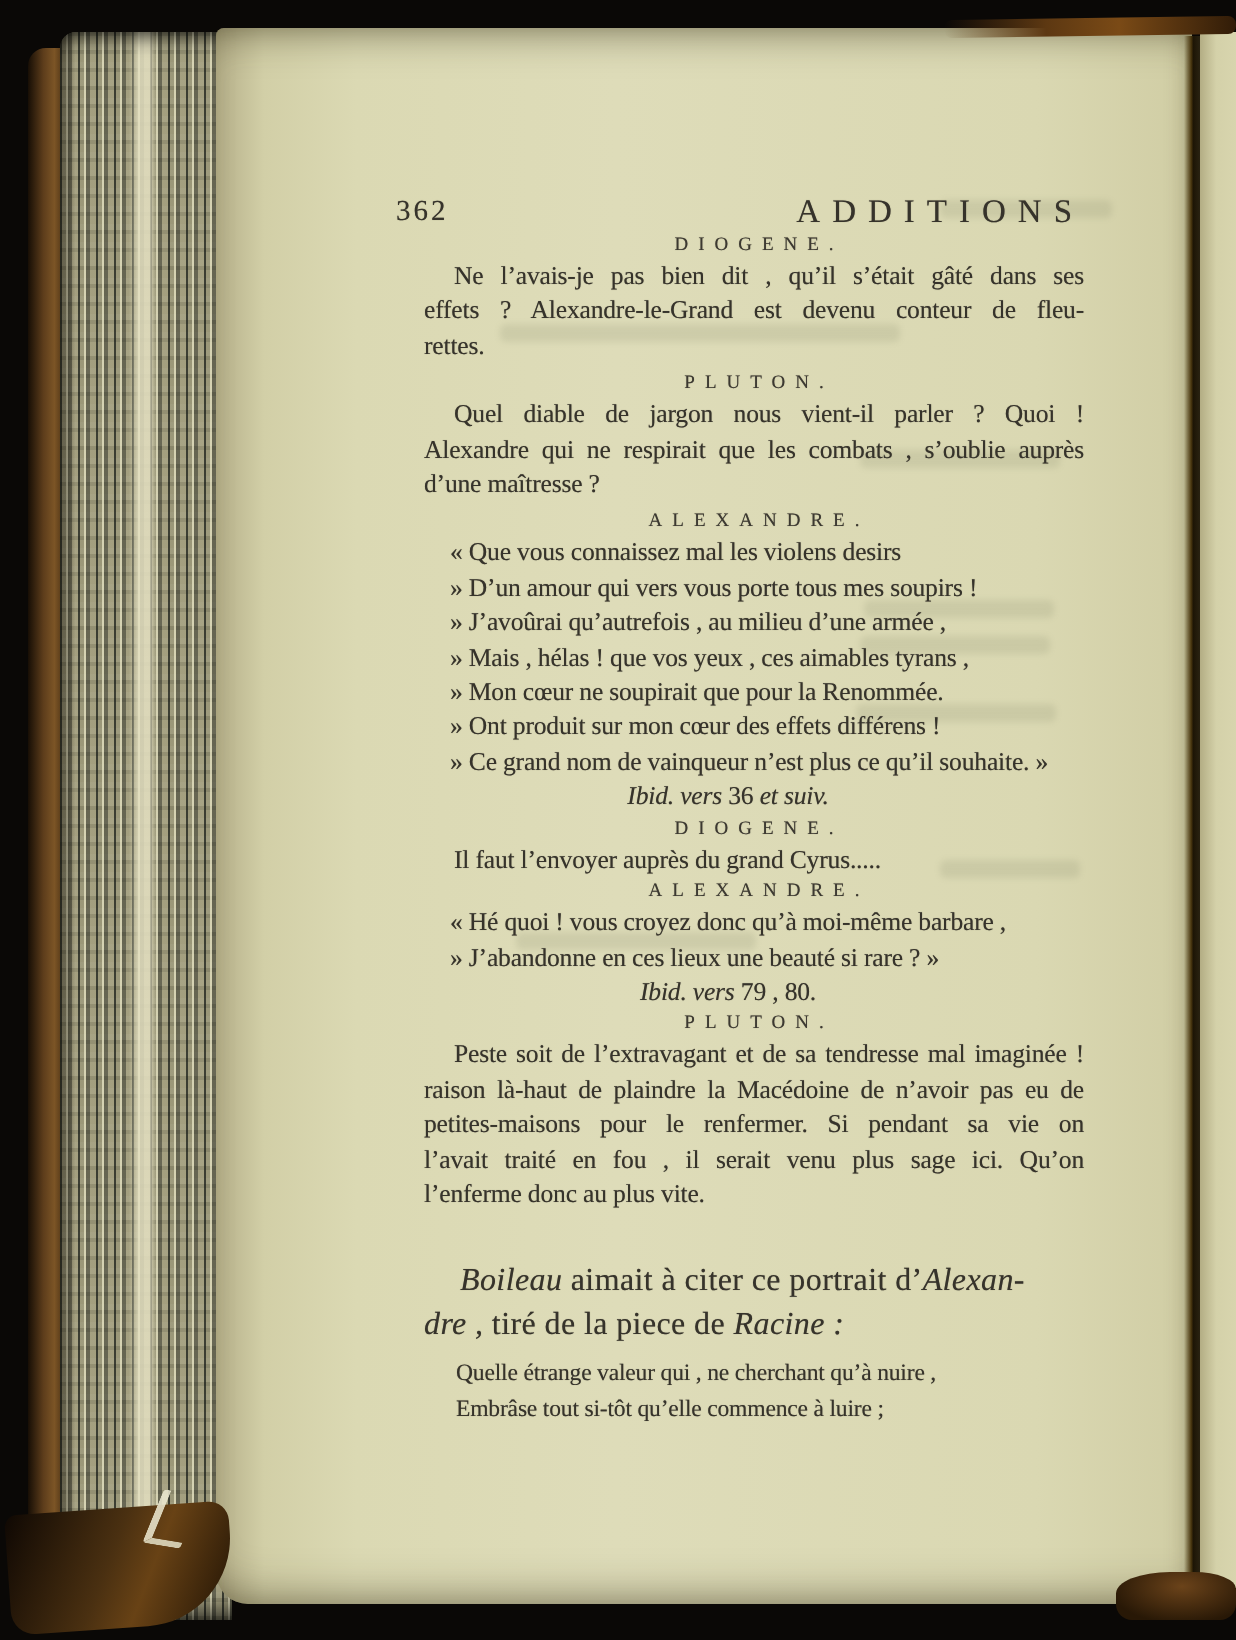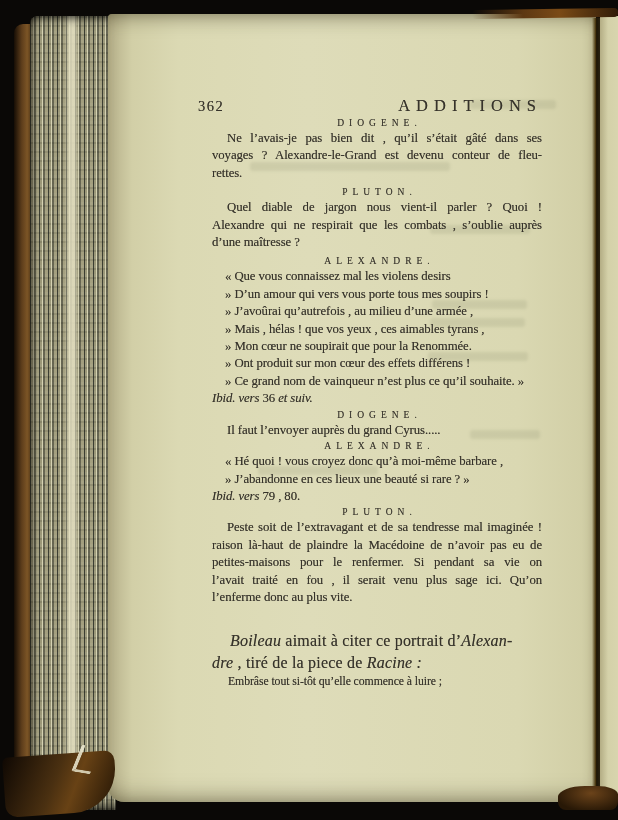--- a/index.html
+++ b/index.html
@@ -44,21 +44,21 @@
             text-shadow:0 0 .4px rgba(54,50,40,.55);}
   .hdr{position:relative;height:20px;margin-bottom:2px;margin-top:12px;}
   .pagenum{position:absolute;left:-14px;top:2px;font-size:14.5px;letter-spacing:1.5px;}
   .title{display:block;text-align:right;font-size:16.5px;letter-spacing:6px;padding-left:6px;}
   .speaker{text-align:center;font-size:9.5px;letter-spacing:5px;padding-left:5px;
            margin-top:4px;margin-bottom:2px;color:#3c3931;}
   .ln{font-size:12.8px;line-height:17.4px;letter-spacing:-.1px;white-space:nowrap;}
   .j{text-align:justify;text-align-last:justify;}
   .ind{text-indent:15px;}
   .v{padding-left:13px;}
-  .attr{text-align:left;padding-right:26px;}
+  .attr{text-align:center;padding-right:26px;}
   .it{font-style:italic;}
   .bo{font-size:16px;line-height:21.5px;letter-spacing:.2px;}
   .bo.ind{text-indent:18px;margin-top:24px;}
   .sv{padding-left:16px;font-size:11.8px;line-height:17.6px;}
   .mt1{margin-top:5px;} .mt2{margin-top:2px;}
 
   
   .ghost{position:absolute;background:#6f7456;opacity:.14;filter:blur(1.6px);border-radius:3px;}
 </style>
 </head>
@@ -80,21 +80,21 @@
     <div class="ghost" style="left:150px;top:452px;width:120px;height:9px;"></div>
 
     <div class="text-col">
       <div class="hdr">
         <span class="pagenum">362</span>
         <span class="title">ADDITIONS</span>
       </div>
 
       <div class="speaker mt2">DIOGENE.</div>
       <div class="ln j ind mt2">Ne l’avais-je pas bien dit , qu’il s’était gâté dans ses</div>
-      <div class="ln j">voyages ? Alexandre-le-Grand est devenu conteur de fleu-</div>
+      <div class="ln j">effets ? Alexandre-le-Grand est devenu conteur de fleu-</div>
       <div class="ln">rettes.</div>
 
       <div class="speaker mt1">PLUTON.</div>
       <div class="ln j ind">Quel diable de jargon nous vient-il parler ? Quoi !</div>
       <div class="ln j">Alexandre qui ne respirait que les combats , s’oublie auprès</div>
       <div class="ln">d’une maîtresse ?</div>
 
       <div class="speaker mt1">ALEXANDRE.</div>
       <div class="ln v mt2">« Que vous connaissez mal les violens desirs</div>
       <div class="ln v">» D’un amour qui vers vous porte tous mes soupirs !</div>
@@ -116,20 +116,21 @@
       <div class="speaker mt2">PLUTON.</div>
       <div class="ln j ind">Peste soit de l’extravagant et de sa tendresse mal imaginée !</div>
       <div class="ln j">raison là-haut de plaindre la Macédoine de n’avoir pas eu de</div>
       <div class="ln j">petites-maisons pour le renfermer. Si pendant sa vie on</div>
       <div class="ln j">l’avait traité en fou , il serait venu plus sage ici. Qu’on</div>
       <div class="ln">l’enferme donc au plus vite.</div>
 
       <div class="ln bo ind mt1"><span class="it">Boileau</span><span> aimait à citer ce portrait d’</span><span class="it">Alexan-</span></div>
       <div class="ln bo"><span class="it">dre ,</span><span> tiré de la piece de </span><span class="it">Racine :</span></div>
 
+      <div class="ln sv mt1">Quelle étrange valeur qui , ne cherchant qu’à nuire ,</div>
       <div class="ln sv">Embrâse tout si-tôt qu’elle commence à luire ;</div>
     </div>
   </div>
 
   <div class="gutter"></div>
   <div class="facing"></div>
   <div class="leather-tr"></div>
   <div class="leather-br"></div>
   <div class="leather-bl"></div>
   <div class="curl"></div>

